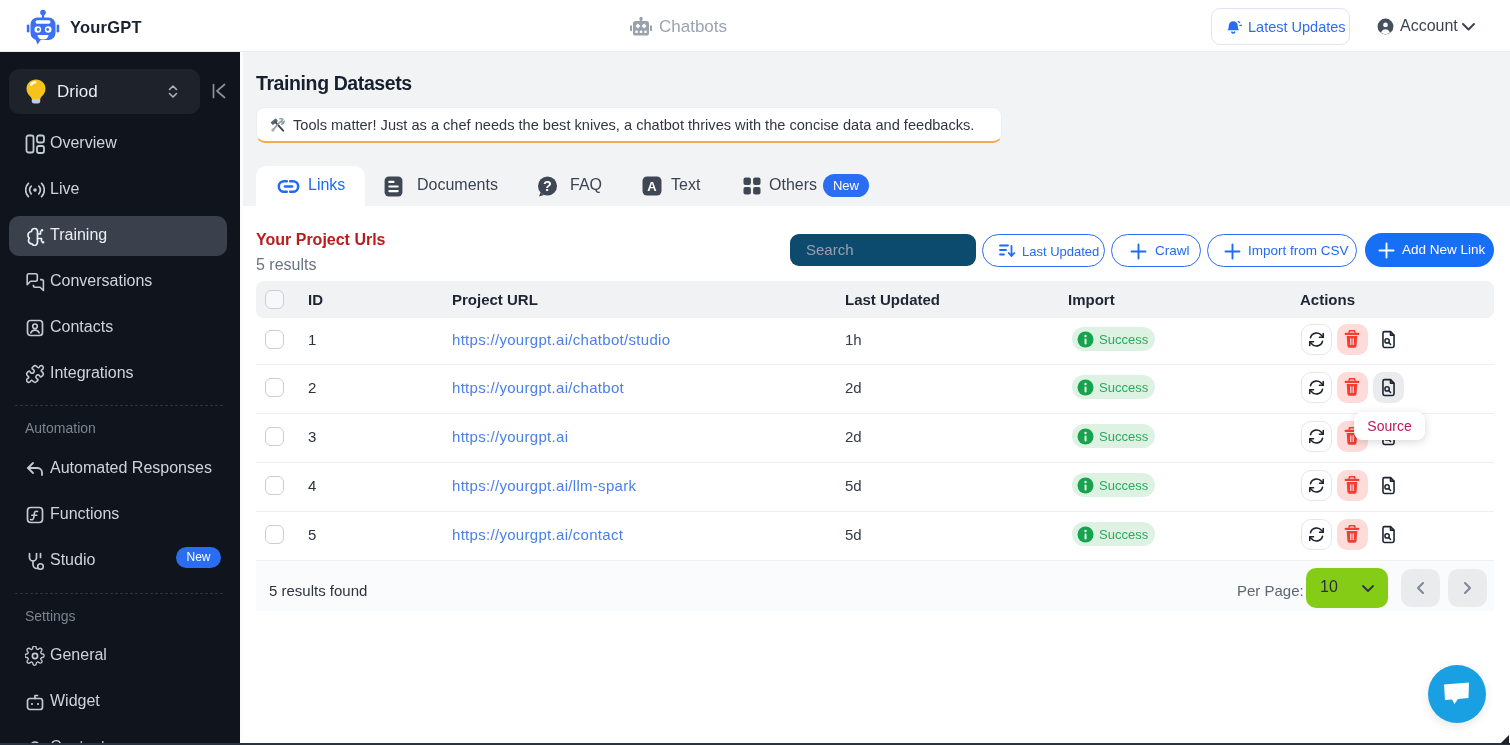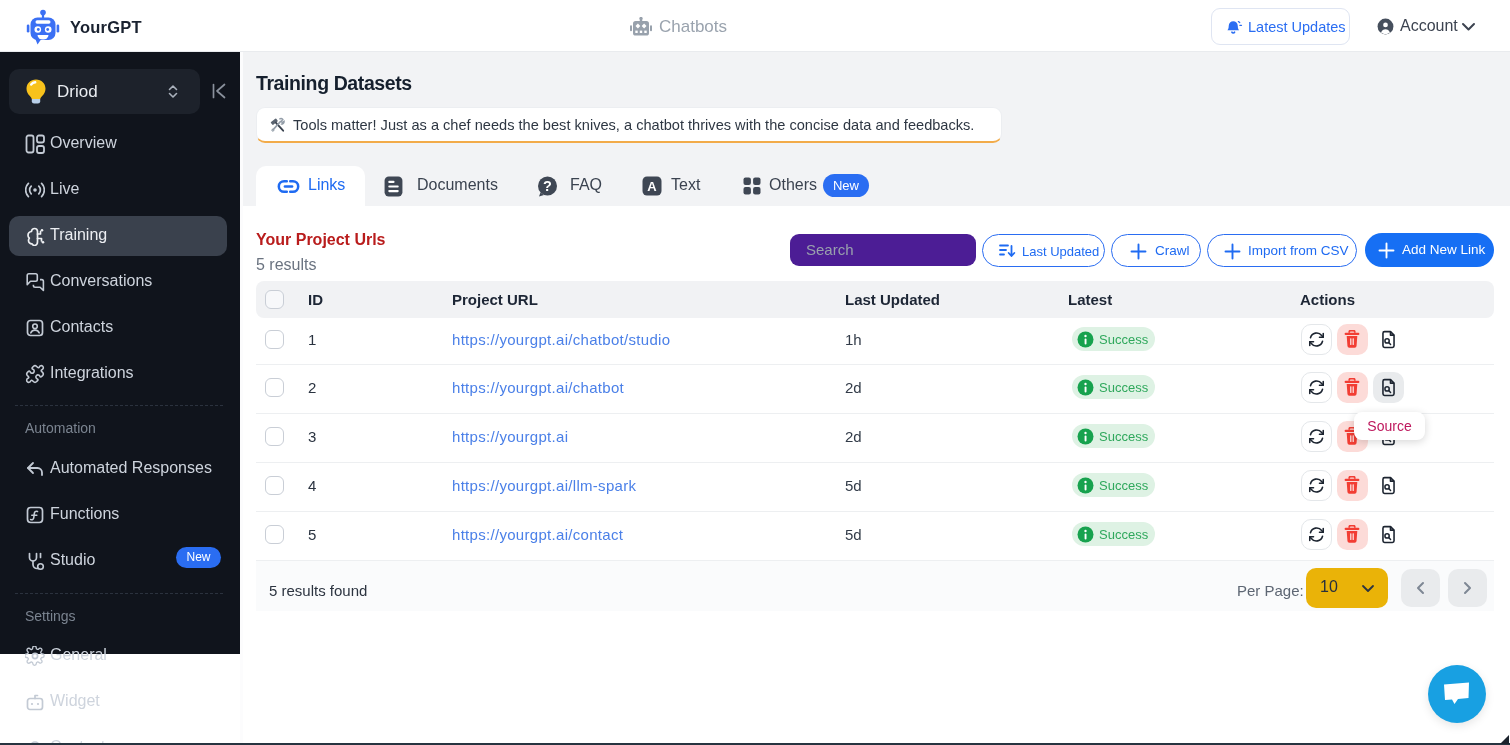--- a/index.html
+++ b/index.html
@@ -9,21 +9,21 @@
 
 
 #topbar { position:absolute; left:0; top:0; width:1510px; height:52px; background:#fff; border-bottom:1px solid #e9ebee; z-index:5; }
 #logo-txt { position:absolute; left:70px; top:18px; font-size:16.5px; font-weight:bold; color:#1a2230; letter-spacing:.2px; }
 #chatbots { position:absolute; left:659px; top:17px; color:#9aa3ae; font-size:17px; }
 #latest-btn { position:absolute; left:1211px; top:8px; width:139px; height:37px; border:1px solid #dfe5f2; border-radius:9px; background:#fff; }
 #latest-btn span { position:absolute; left:36px; top:10px; color:#2a6df2; font-size:14.5px; font-weight:500; }
 #account-txt { position:absolute; left:1400px; top:17px; color:#3c4350; font-size:16px; }
 
 
-#sidebar { position:absolute; left:0; top:52px; width:240px; height:602px; background:#10141c; z-index:4; }
+#sidebar { position:absolute; left:0; top:52px; width:240px; height:693px; background:#10141c; z-index:4; }
 #bot-card { position:absolute; left:9px; top:17px; width:191px; height:45px; background:#1d222b; border-radius:10px; }
 #bot-card .name { position:absolute; left:48px; top:13px; color:#e9ecf0; font-size:17px; }
 .navitem { position:absolute; left:9px; width:218px; height:40px; border-radius:10px; color:#ced4dd; font-size:16px; }
 .navitem .lbl { position:absolute; left:41px; top:10px; }
 .navitem svg { position:absolute; left:16px; top:10px; }
 .navitem.active { background:#3a414d; color:#eceef2; }
 .seclabel { position:absolute; left:25px; color:#7b8490; font-size:14px; }
 .dashline { position:absolute; left:15px; width:208px; border-top:1px dashed #2b323e; }
 #newbadge { position:absolute; left:167px; top:6px; width:45px; height:21px; background:#2a6df2; border-radius:11px; color:#fff; font-size:12px; font-weight:500; text-align:center; line-height:21px; }
 
@@ -33,21 +33,21 @@
 #pagetitle { position:absolute; left:16px; top:20px; font-size:19.5px; font-weight:bold; color:#16202e; letter-spacing:-0.4px; }
 #notebox { position:absolute; left:16px; top:55px; width:746px; height:36px; background:#fff; border:1px solid #eceef1; border-bottom:2px solid #f2ab49; border-radius:9px; }
 #notebox .txt { position:absolute; left:36px; top:9px; font-size:14.6px; color:#2e3743; }
 .tab { position:absolute; top:114px; height:40px; font-size:16px; color:#3b4350; }
 .tab .lbl { position:absolute; top:10px; }
 #tab-links { left:16px; width:109px; background:#fff; border-radius:10px 10px 0 0; color:#1f6bf2; font-weight:500; }
 
 
 #yourls { position:absolute; left:16px; top:179px; font-size:16px; font-weight:bold; color:#b91c1c; }
 #nres { position:absolute; left:16px; top:204px; font-size:16px; color:#6a7380; }
-#search { position:absolute; left:550px; top:182px; width:186px; height:32px; background:#4c1d95; border-radius:9px; }
+#search { position:absolute; left:550px; top:182px; width:186px; height:32px; background:#0c4a6e; border-radius:9px; }
 #search span { position:absolute; left:16px; top:7px; color:#99a1ad; font-size:15px; }
 .bbtn { position:absolute; top:182px; height:33px; border:1px solid #2a6df2; border-radius:17px; color:#1f6bf2; font-size:13.5px; font-weight:500; background:#fff; }
 #addnew { position:absolute; left:1125px; top:181px; width:129px; height:34px; background:#166ff4; border-radius:17px; color:#fff; font-size:13.5px; font-weight:500; }
 
 
 #thead { position:absolute; left:16px; top:229px; width:1238px; height:37px; background:#f1f2f4; border-radius:8px; }
 .hcol { position:absolute; top:10px; font-size:15px; font-weight:bold; color:#1d2635; }
 .row { position:absolute; left:16px; width:1238px; height:49px; border-bottom:1px solid #edeff1; }
 .cbx { position:absolute; left:9px; width:19px; height:19px; border:1.5px solid #c9ced6; border-radius:6px; background:#fff; }
 .idc { position:absolute; left:52px; font-size:15px; color:#2a3340; }
@@ -56,21 +56,21 @@
 .pill { position:absolute; left:816px; width:83px; height:24px; background:#def2e4; border-radius:12px; }
 .pill .ptxt { position:absolute; left:27px; top:5px; font-size:13px; color:#2fa85c; font-weight:500; }
 .actbtn { position:absolute; width:31px; height:31px; border-radius:10px; }
 .act-refresh { background:#fff; border:1px solid #e4e7ea; }
 .act-trash { background:#fcdbd8; }
 
 
 #tfoot { position:absolute; left:16px; top:509px; width:1238px; height:50px; background:#fafbfc; }
 #tfoot .found { position:absolute; left:13px; top:21px; font-size:15px; color:#2c3440; }
 #perpage { position:absolute; left:981px; top:21px; font-size:15px; color:#5d6673; }
-#ppsel { position:absolute; left:1050px; top:7px; width:82px; height:40px; background:#eab308; border-radius:10px; }
+#ppsel { position:absolute; left:1050px; top:7px; width:82px; height:40px; background:#84cc16; border-radius:10px; }
 #ppsel span { position:absolute; left:14px; top:10px; font-size:16px; color:#27303e; }
 .pgbtn { position:absolute; top:8px; width:39px; height:38px; background:#e9ebed; border-radius:10px; }
 
 #tooltip { position:absolute; left:1354px; top:412px; width:71px; height:28px; background:#fff; border-radius:8px; box-shadow:0 2px 8px rgba(0,0,0,.16); z-index:6; text-align:center; line-height:28px; font-size:14px; color:#be185d; }
 #chatw { position:absolute; left:1428px; top:665px; width:58px; height:58px; background:#18a0e2; border-radius:50%; box-shadow:0 3px 10px rgba(0,0,0,.10); z-index:7; }
 #bottomline { position:absolute; left:0; top:742.5px; width:1510px; height:2.5px; background:#273440; z-index:9; }
 </style>
 </head>
 <body>
 
@@ -327,21 +327,21 @@
         <path d="M8.5 1.5v14M1.5 8.5h14" stroke="#ffffff" stroke-width="1.9" stroke-linecap="round"></path>
       </svg>
       <span style="position:absolute; left:37px; top:9px;">Add New Link</span>
     </div>
 
   <div id="thead">
     <div class="cbx" style="top:9px; background:#f7f8fa;"></div>
     <div class="hcol" style="left:52px;">ID</div>
     <div class="hcol" style="left:196px;">Project URL</div>
     <div class="hcol" style="left:589px;">Last Updated</div>
-    <div class="hcol" style="left:812px;">Latest</div>
+    <div class="hcol" style="left:812px;">Import</div>
     <div class="hcol" style="left:1044px;">Actions</div>
   </div>
 
   <div id="rows">
       <div class="row" style="top:265px; height:48px;">
     <div class="cbx" style="top:13px;"></div>
     <div class="idc" style="top:14px;">1</div>
     <div class="url" style="top:14px;">https://yourgpt.ai/chatbot/studio</div>
     <div class="tim" style="top:14px;">1h</div>
     <div class="pill" style="top:10px;">

